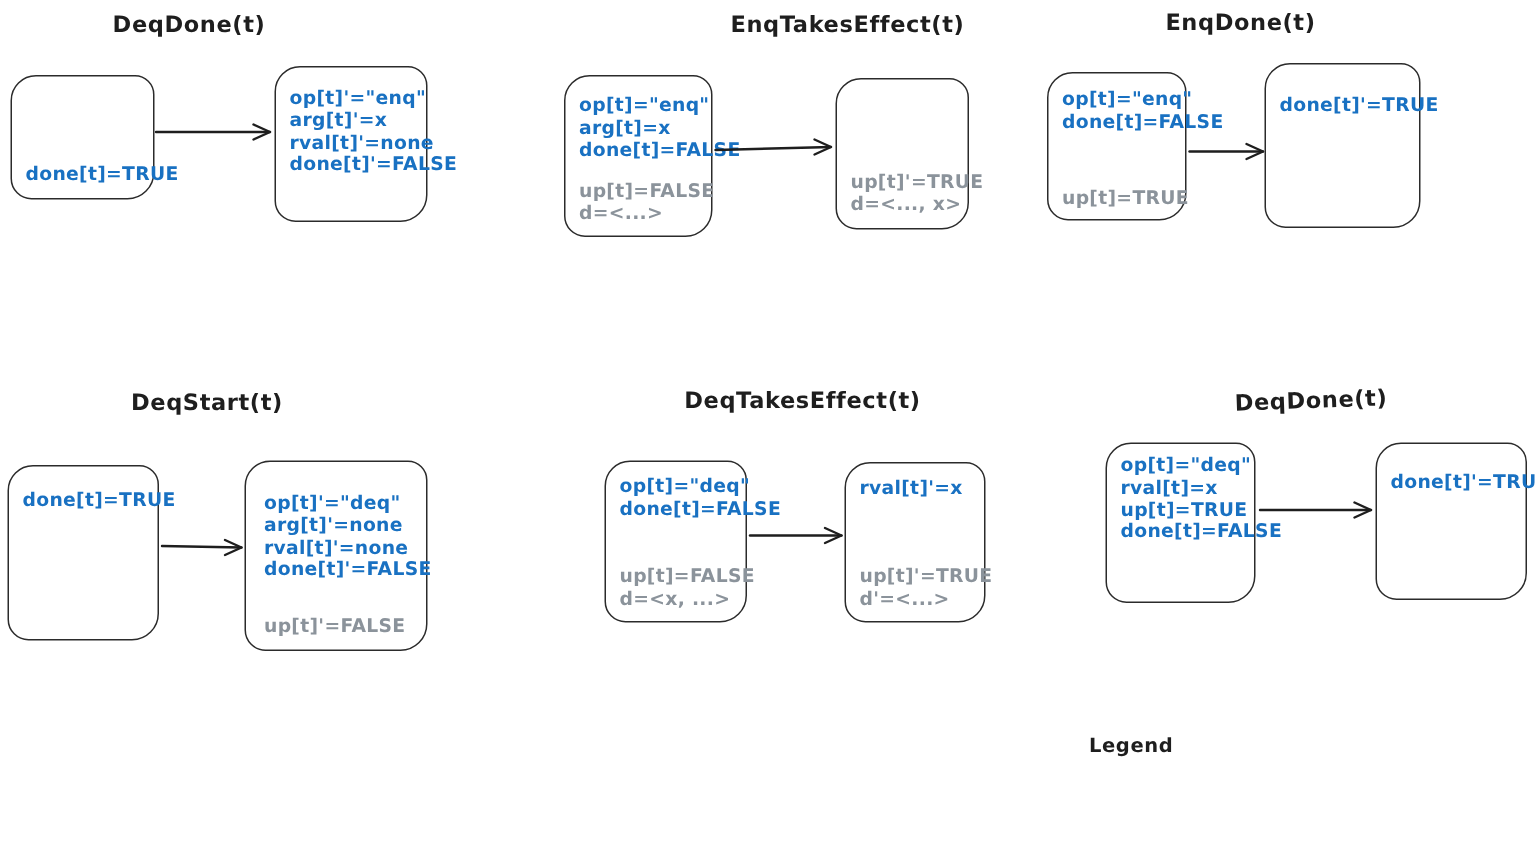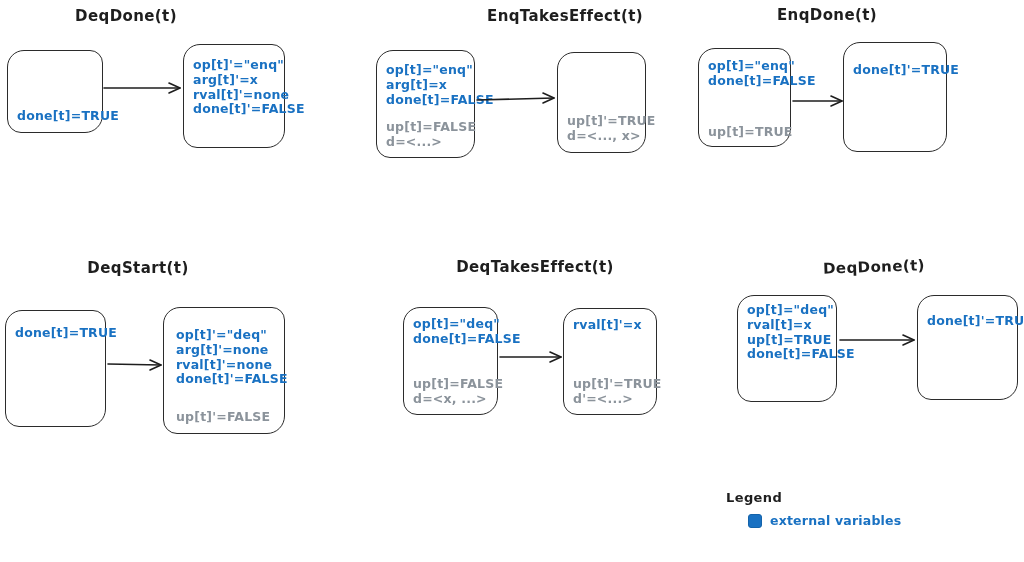--- a/index.html
+++ b/index.html
@@ -178,19 +178,15 @@
         </g>
       <g>
           <path d="M840,340 L914,340"></path>
           <path d="M903,335 L914,340 L903,345"></path>
         </g>
     </g>
   </svg>
 
   <div class="legend">
     <div class="legend-title">Legend</div>
-    <div class="legend-item">
-      <span class="sq sq-ext"></span>
-      <span class="ext">external variables</span>
-    </div>
   </div>
 
 </div>
 
 </body></html>

